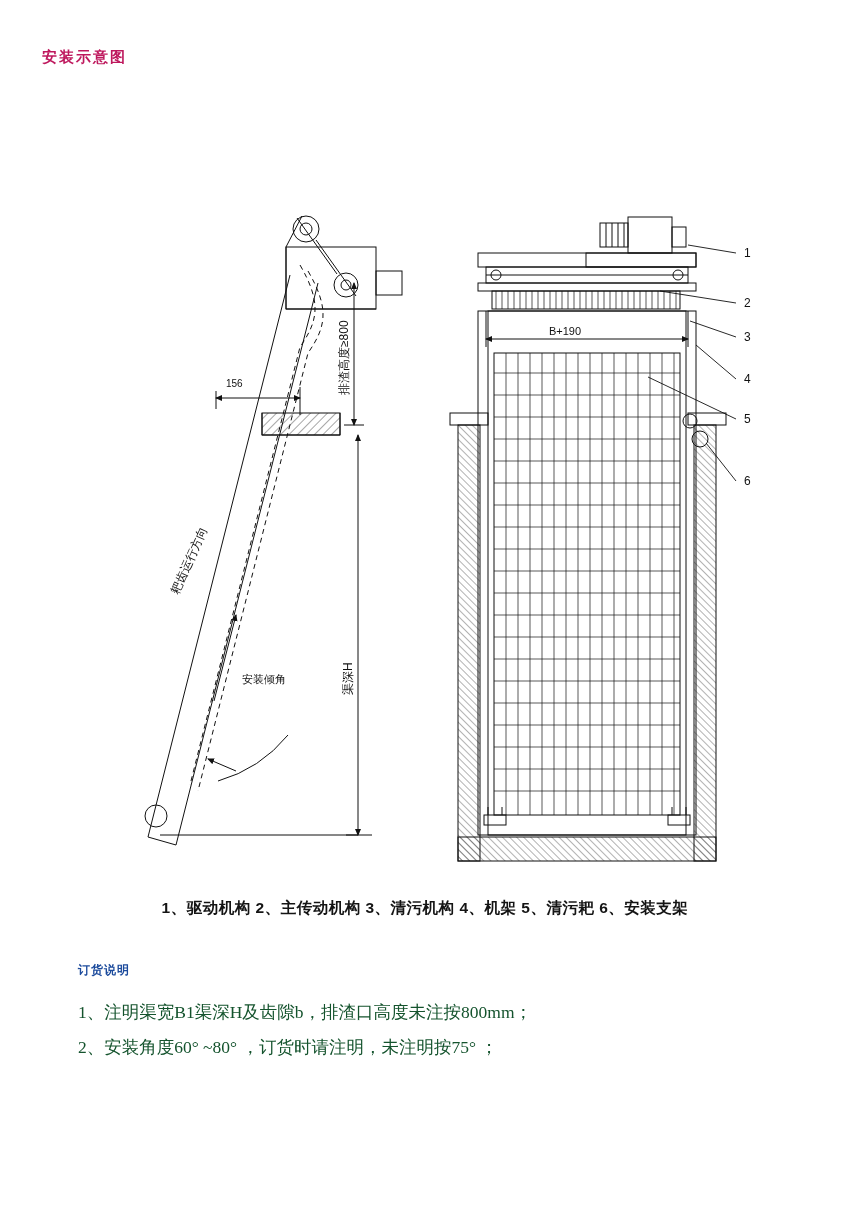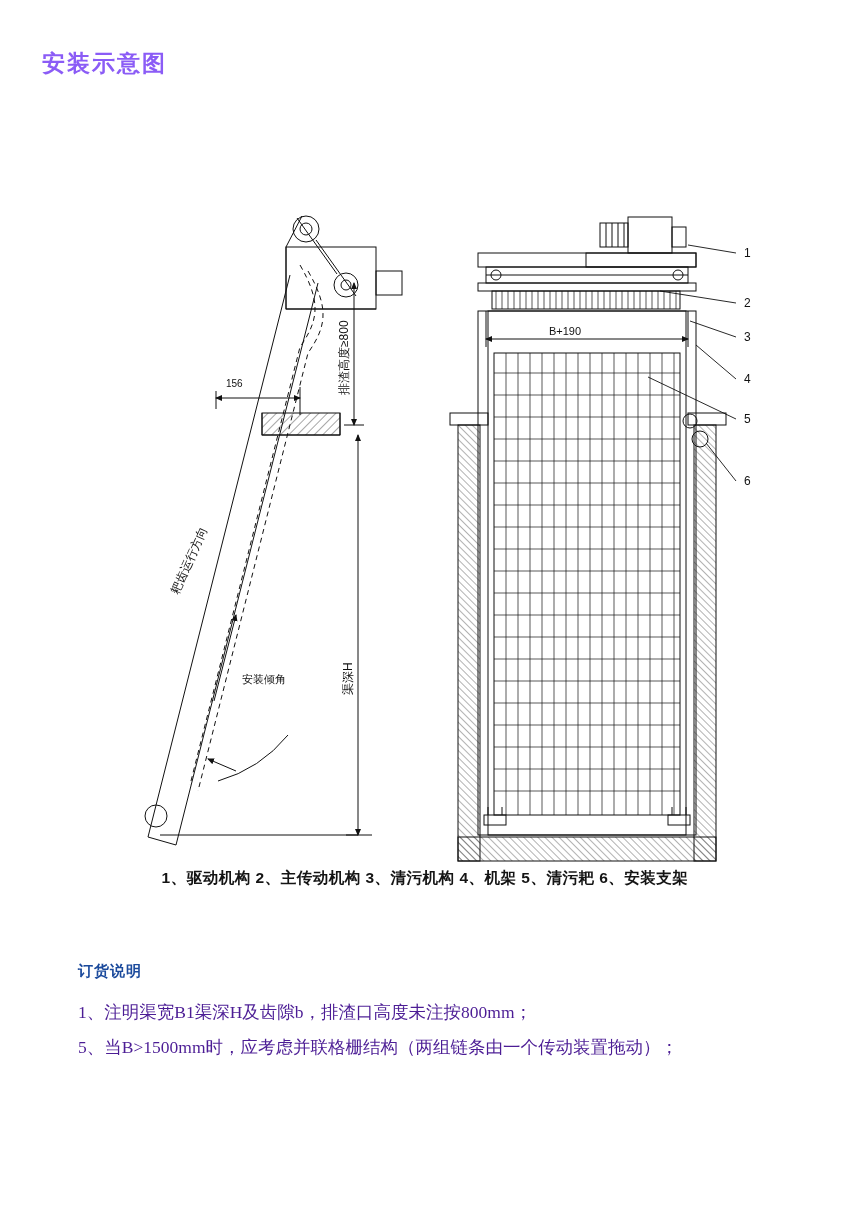--- a/index.html
+++ b/index.html
@@ -14,67 +14,67 @@
     font-family: "Liberation Serif", serif;
     color: #1a1a1a;
     overflow: hidden;
   }
   .page-title {
     position: absolute;
     left: 42px;
     top: 48px;
     font-family: "Liberation Sans", sans-serif;
     font-weight: bold;
-    font-size: 23px;
-    color: #8b5cf6;
+    font-size: 15px;
+    color: #be185d;
     letter-spacing: 2px;
   }
   .diagram-area {
     position: absolute;
     left: 0;
     top: 95px;
     width: 850px;
     height: 770px;
   }
   .diagram-area svg {
     display: block;
   }
   .caption {
     position: absolute;
     left: 0;
-    top: 868px;
+    top: 898px;
     width: 850px;
     text-align: center;
     font-family: "Liberation Sans", sans-serif;
     font-weight: bold;
     font-size: 15.5px;
     color: #141414;
     letter-spacing: 0.5px;
   }
   .order-title {
     position: absolute;
     left: 78px;
     top: 962px;
     font-family: "Liberation Sans", sans-serif;
     font-weight: bold;
-    font-size: 15px;
+    font-size: 12px;
     color: #1b4a9c;
     letter-spacing: 1px;
   }
   .order-list {
     position: absolute;
     left: 78px;
     top: 995px;
     width: 720px;
   }
   .order-item {
     font-family: "Liberation Serif", serif;
     font-size: 17.5px;
     line-height: 35px;
-    color: #4c1d95;
+    color: #14532d;
     white-space: nowrap;
   }
   text {
     font-family: "Liberation Sans", sans-serif;
     fill: #111;
   }
   .lbl { font-size: 11px; }
   .lbl-sm { font-size: 10px; }
   .num { font-size: 12px; }
   .vtext { font-size: 12px; }
@@ -326,14 +326,14 @@
   <text class="num" x="744" y="390">6</text>
 </svg>
 </div>
 
 <div class="caption">1、驱动机构 2、主传动机构 3、清污机构 4、机架 5、清污耙 6、安装支架</div>
 
 <div class="order-title">订货说明</div>
 
 <div class="order-list">
   <div class="order-item">1、注明渠宽B1渠深H及齿隙b，排渣口高度未注按800mm；</div>
-  <div class="order-item">5、当B&gt;1500mm时，应考虑并联格栅结构（两组链条由一个传动装置拖动）；</div>
+  <div class="order-item">2、安装角度60° ~80° ，订货时请注明，未注明按75° ；</div>
 </div>
 
 </body></html>

